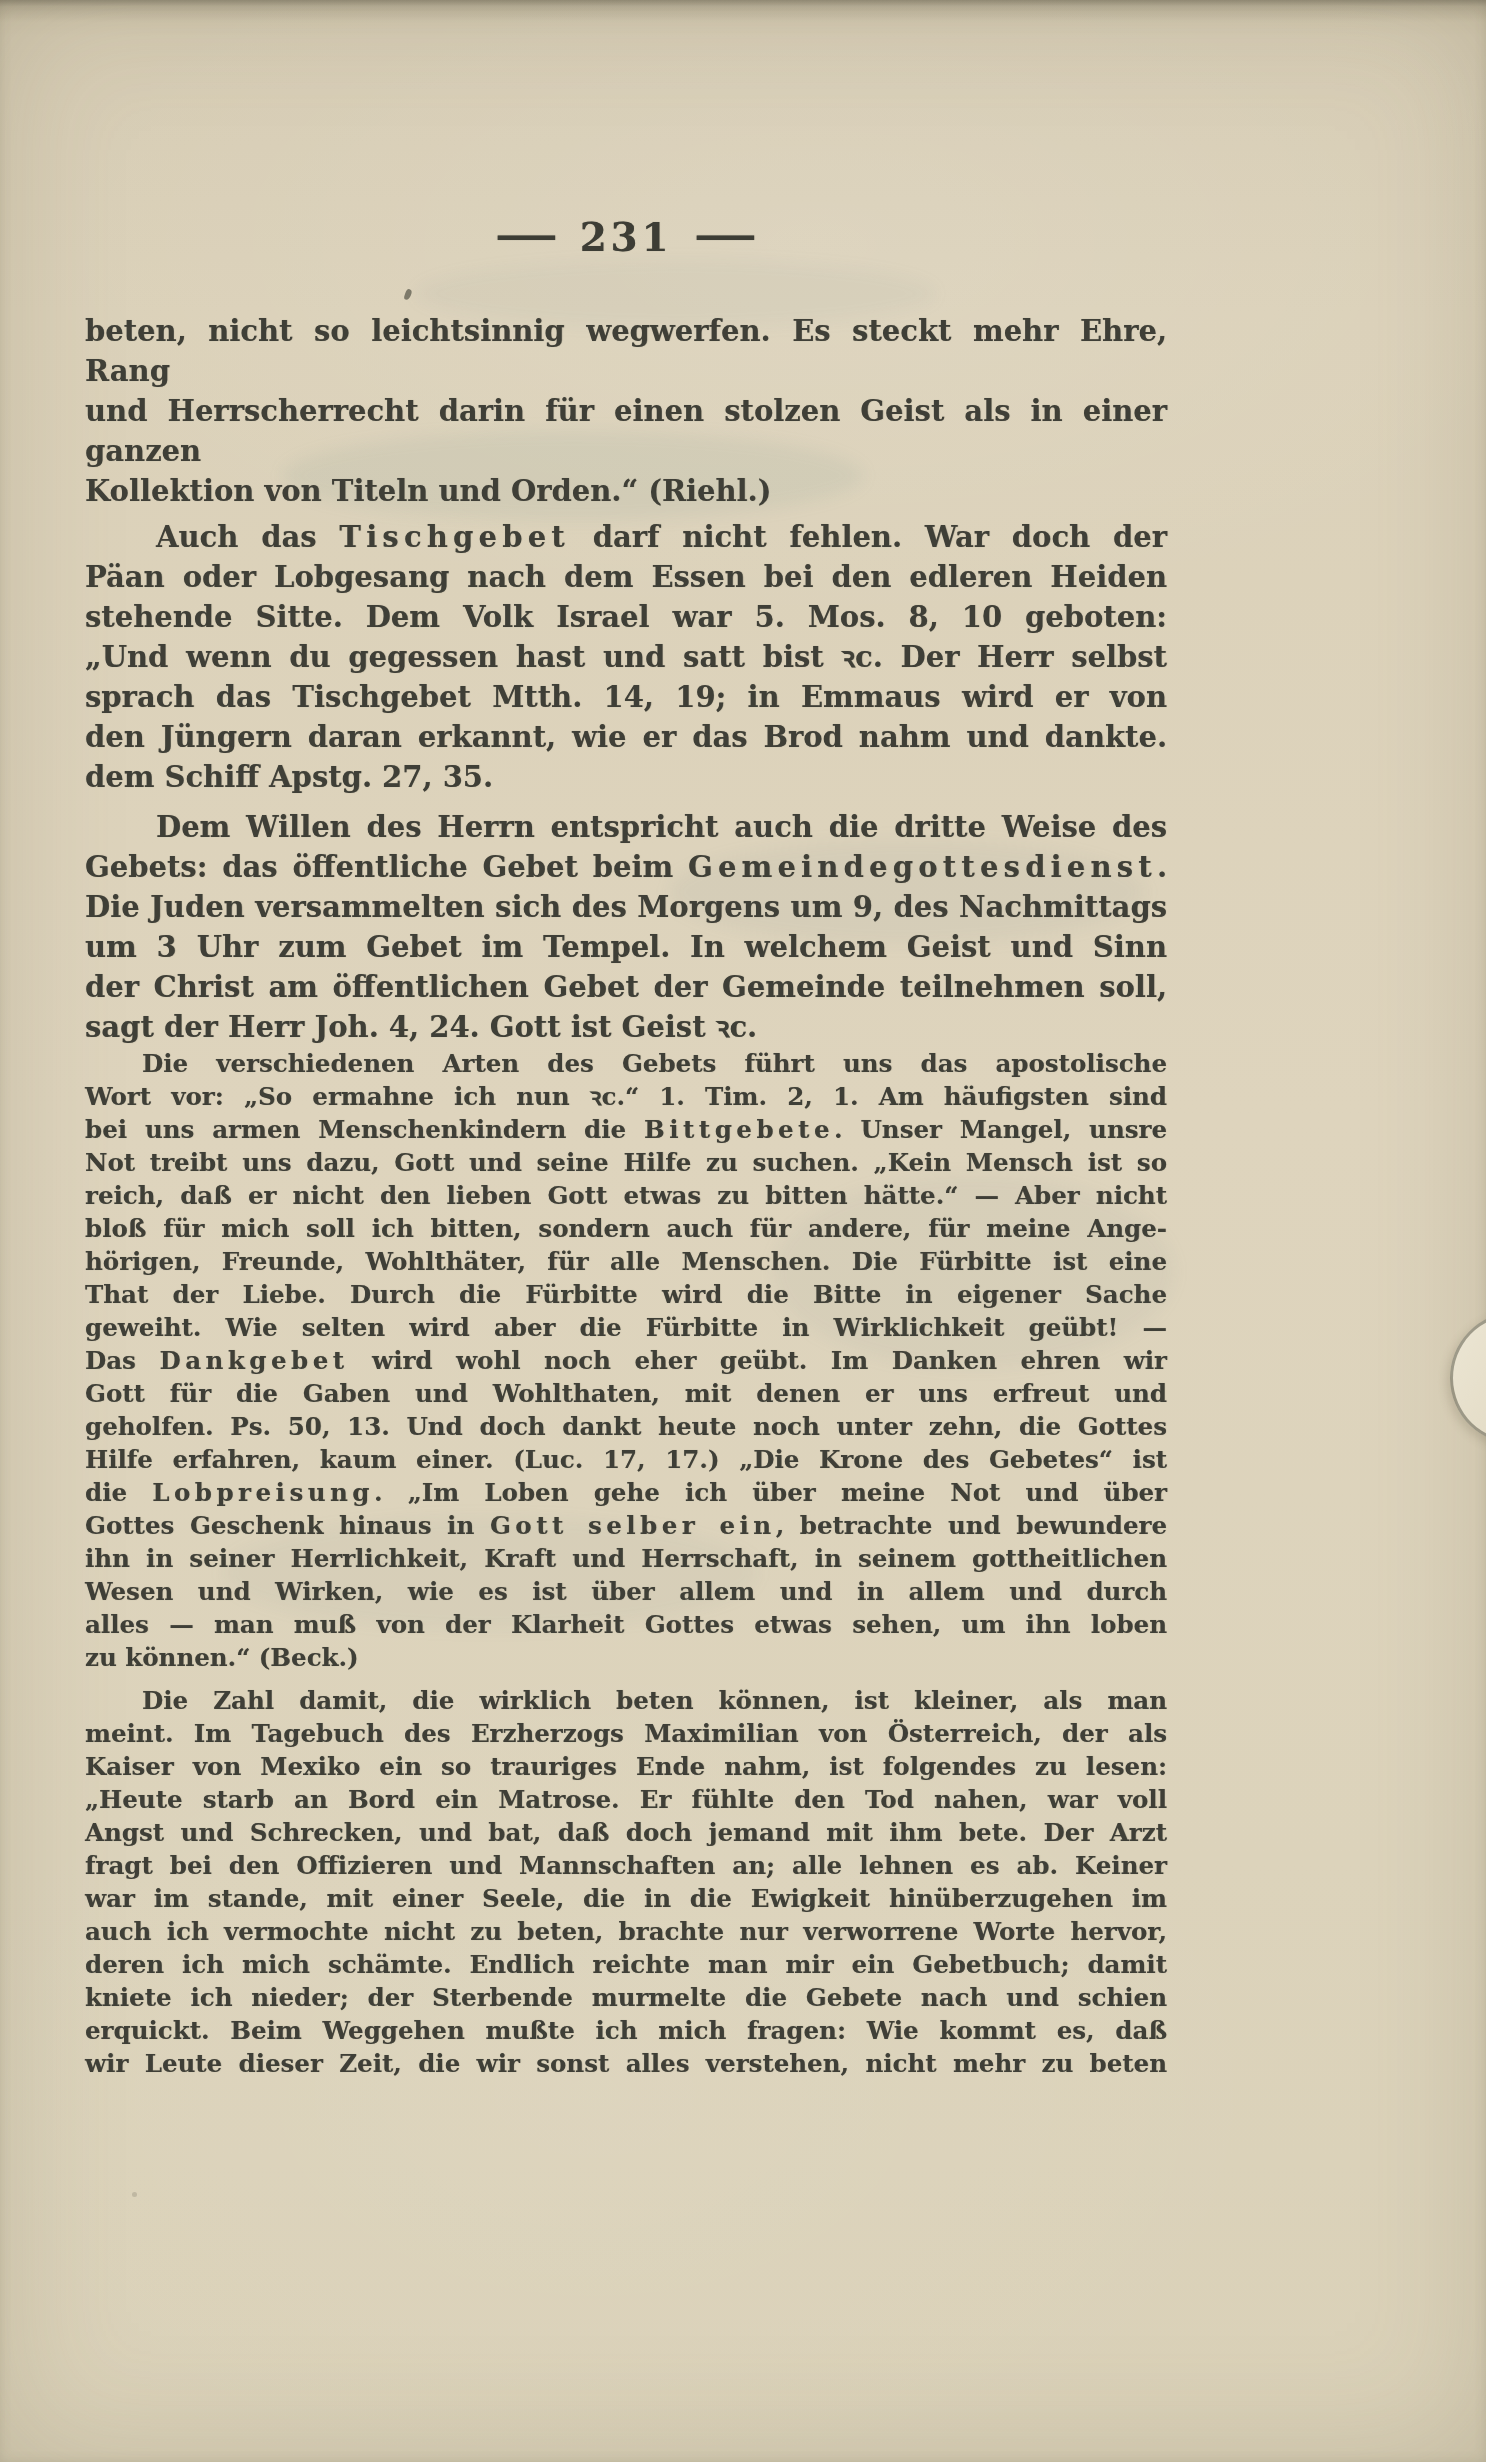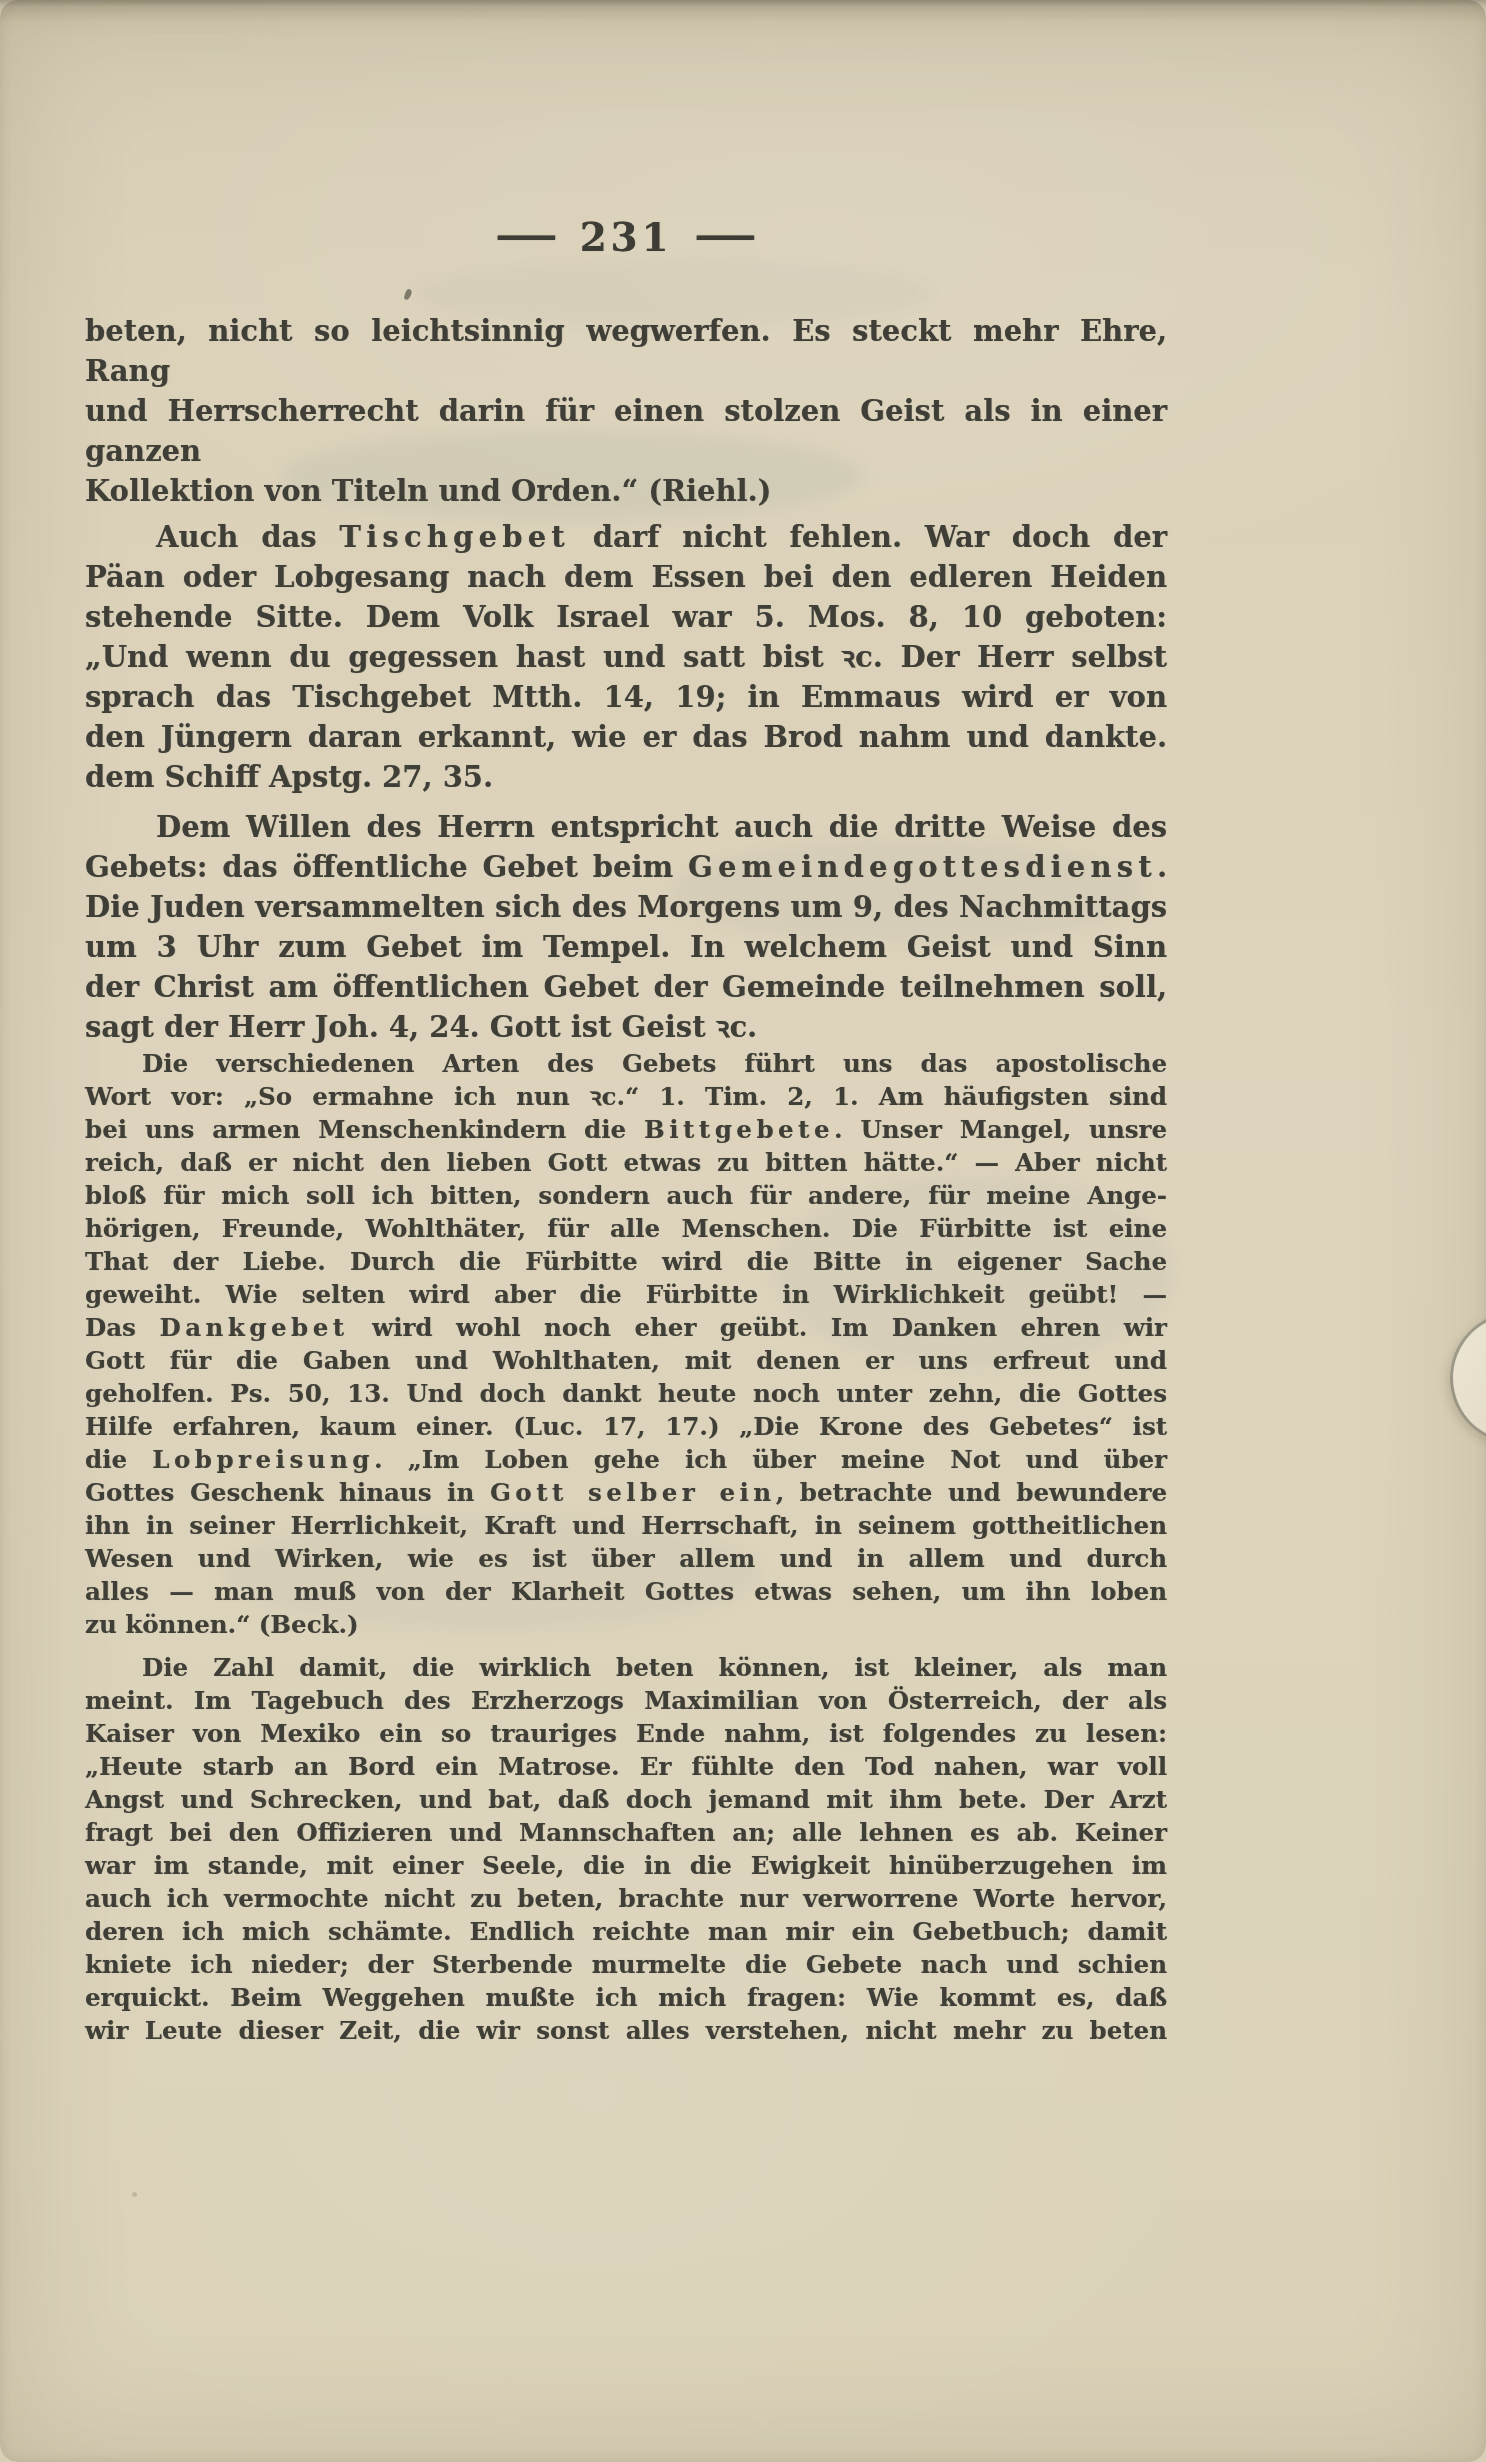--- a/index.html
+++ b/index.html
@@ -11,21 +11,20 @@
   }
   .page {
     position: absolute; inset: 0;
     background:
       radial-gradient(1264px 595px at 55% 10%, rgba(255,255,255,0.10), transparent 65%),
       radial-gradient(1041px 669px at 40% 85%, rgba(255,255,255,0.06), transparent 70%),
       linear-gradient(180deg, #cdc3a9 0px, #d6ccb4 37px, #dbd1b9 312px, #ded4bd 1115px, #dcd3bb 1859px, #dad1b8 100%);
     box-shadow:
       inset 0 0 126px rgba(110,100,75,0.22),
       inset 0 0 12px rgba(105,98,78,0.18);
-    border-radius: 18px;
   }
   .topedge {
     position: absolute; top: 0; left: 0; right: 0; height: 22px;
     background: linear-gradient(180deg, rgba(75,70,56,0.38) 0px, rgba(75,70,56,0.14) 6.7px, rgba(75,70,56,0.0) 22px);
   }
   
   .ghost { position: absolute; border-radius: 50%; filter: blur(7.4px); pointer-events: none; }
   .g1 { left: 283px; top: 431px;  width: 580px; height: 89px; background: rgba(122,144,138,0.10); }
   .g2 { left: 669px; top: 840px; width: 476px; height: 104px; background: rgba(122,144,138,0.08); }
   .g3 { left: 773px; top: 1175px; width: 401px; height: 193px; background: rgba(122,144,138,0.07); }
@@ -115,20 +114,21 @@
         <div class="line"><span>Gebets: das öffentliche Gebet beim </span><span class="sperr">Gemeindegottesdienst</span><span>.</span></div>
         <div class="line"><span>Die Juden versammelten sich des Morgens um 9, des Nachmittags</span></div>
         <div class="line"><span>um 3 Uhr zum Gebet im Tempel.  In welchem Geist und Sinn</span></div>
         <div class="line"><span>der Christ am öffentlichen Gebet der Gemeinde teilnehmen soll,</span></div>
         <div class="line last"><span>sagt der Herr Joh. 4, 24.  Gott ist Geist ꝛc.</span></div>
       </div>
       <div class="para small indent">
         <div class="line"><span>Die verschiedenen Arten des Gebets führt uns das apostolische</span></div>
         <div class="line"><span>Wort vor:  „So ermahne ich nun ꝛc.“  1. Tim. 2, 1.  Am häufigsten sind</span></div>
         <div class="line"><span>bei uns armen Menschenkindern die </span><span class="sperr">Bittgebete</span><span>.  Unser Mangel, unsre</span></div>
+        <div class="line"><span>Not treibt uns dazu, Gott und seine Hilfe zu suchen.  „Kein Mensch ist so</span></div>
         <div class="line"><span>reich, daß er nicht den lieben Gott etwas zu bitten hätte.“ — Aber nicht</span></div>
         <div class="line"><span>bloß für mich soll ich bitten, sondern auch für andere, für meine Ange-</span></div>
         <div class="line"><span>hörigen, Freunde, Wohlthäter, für alle Menschen.  Die Fürbitte ist eine</span></div>
         <div class="line"><span>That der Liebe.  Durch die Fürbitte wird die Bitte in eigener Sache</span></div>
         <div class="line"><span>geweiht.  Wie selten wird aber die Fürbitte in Wirklichkeit geübt! —</span></div>
         <div class="line"><span>Das </span><span class="sperr">Dankgebet</span><span> wird wohl noch eher geübt.  Im Danken ehren wir</span></div>
         <div class="line"><span>Gott für die Gaben und Wohlthaten, mit denen er uns erfreut und</span></div>
         <div class="line"><span>geholfen.  Ps. 50, 13.  Und doch dankt heute noch unter zehn, die Gottes</span></div>
         <div class="line"><span>Hilfe erfahren, kaum einer.  (Luc. 17, 17.)  „Die Krone des Gebetes“ ist</span></div>
         <div class="line"><span>die </span><span class="sperr">Lobpreisung</span><span>.  „Im Loben gehe ich über meine Not und über</span></div>

